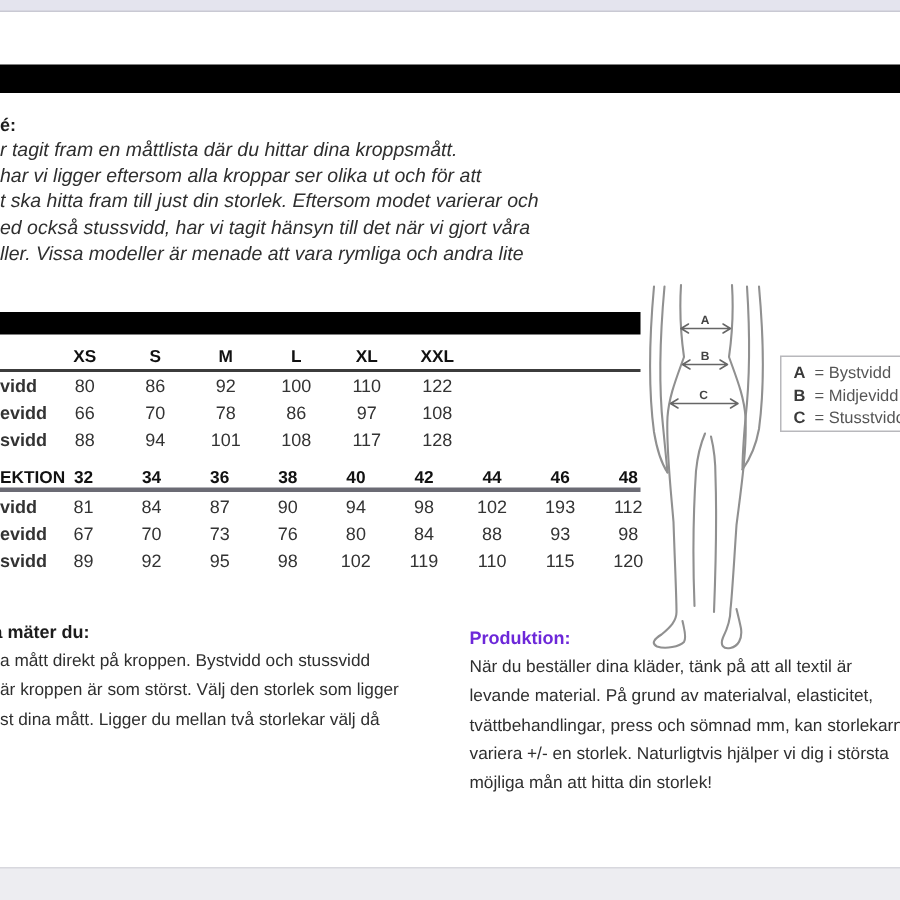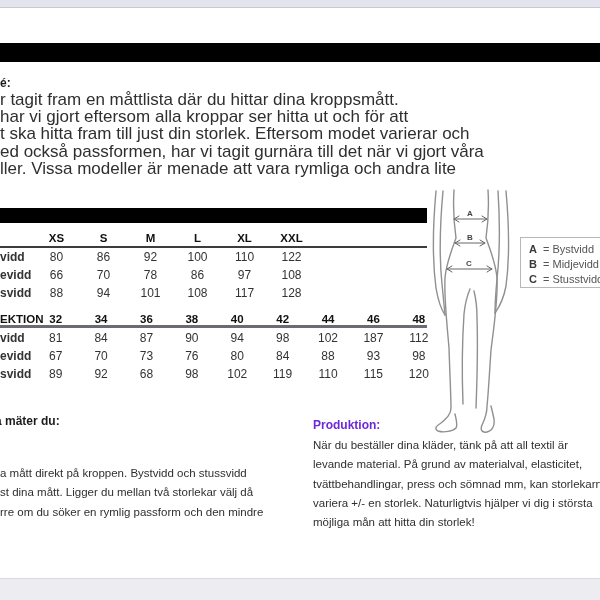--- a/index.html
+++ b/index.html
@@ -8,58 +8,58 @@
     font-family:"Liberation Sans", sans-serif;color:#2b2b2b;
   }
   .strip-top{position:absolute;left:0;top:0;width:600px;height:7px;background:#e4e4ee;border-bottom:1px solid #c9c9d3;}
   .strip-bottom{position:absolute;left:0;top:578px;width:600px;height:22px;background:#ededf1;border-top:1px solid #d8d8de;}
   .bar{position:absolute;background:#000;}
   .bar-top{left:0;top:43px;width:600px;height:19px;}
   .bar-mid{left:0;top:208px;width:427px;height:15px;}
 
   .intro-heading{position:absolute;left:0;top:76px;font-size:12px;font-weight:bold;color:#1c1c1c;white-space:nowrap;}
   .intro-lines{position:absolute;left:0;top:91px;}
-  .intro-lines .tline{height:17.2px;line-height:17.2px;font-size:17px;white-space:nowrap;color:#2f2f2f;}
+  .intro-lines .tline{height:17.2px;line-height:17.2px;font-size:13px;white-space:nowrap;color:#2f2f2f;font-style:italic;}
 
   .table{position:absolute;display:grid;}
   #t1{left:0;top:229px;grid-template-columns:33px repeat(6,47px);grid-template-rows:19px repeat(3,18px);}
   #t2{left:0;top:310px;grid-template-columns:33px repeat(9,45.4px);grid-template-rows:19px repeat(3,18px);}
   .table .cell{font-size:12px;line-height:18px;text-align:center;color:#333;}
   .table .th{font-weight:bold;font-size:11.5px;color:#111;}
   .table .label{text-align:left;font-weight:bold;}
   .rule1{position:absolute;left:0;top:246px;width:427px;height:2px;background:#3c3c3c;}
   .rule2{position:absolute;left:0;top:325px;width:427px;height:3px;background:#6b6b74;}
 
   .figure-svg{position:absolute;left:428px;top:186px;}
 
   .legend{position:absolute;left:520px;top:237px;width:96px;height:51px;border:1px solid #b8b8bc;background:#fff;box-sizing:border-box;padding:4px 0 0 8px;}
   .legend-row{height:15px;line-height:15px;font-size:11px;white-space:nowrap;}
   .legend-letter{display:inline-block;width:14px;font-weight:bold;color:#3a3a3a;}
   .legend-text{color:#555;margin-top:36px;}
 
   .measure-heading{position:absolute;left:-5px;top:414px;font-size:12px;font-weight:bold;color:#1c1c1c;white-space:nowrap;}
-  .measure-lines{position:absolute;left:0;top:432px;margin-top:32px;}
+  .measure-lines{position:absolute;left:0;top:432px;}
   .production-heading{position:absolute;left:313px;top:418px;font-size:12px;font-weight:bold;color:#6d28d9;white-space:nowrap;}
   .production-lines{position:absolute;left:313px;top:436px;}
   .measure-lines .tline,.production-lines .tline{height:19.3px;line-height:19.3px;font-size:11.5px;white-space:nowrap;color:#2f2f2f;}
 </style>
 </head>
 <body>
 
 <div class="viewport">
 
   <div class="strip-top"></div>
   <div class="bar bar-top"></div>
 
   <div class="intro-heading">é:</div>
   <div class="intro-lines">
     <div class="tline">r tagit fram en måttlista där du hittar dina kroppsmått.</div>
-    <div class="tline">har vi gjort eftersom alla kroppar ser hitta ut och för att</div>
+    <div class="tline">har vi ligger eftersom alla kroppar ser olika ut och för att</div>
     <div class="tline">t ska hitta fram till just din storlek. Eftersom modet varierar och</div>
-    <div class="tline">ed också passformen, har vi tagit gurnära till det när vi gjort våra</div>
+    <div class="tline">ed också stussvidd, har vi tagit hänsyn till det när vi gjort våra</div>
     <div class="tline">ller. Vissa modeller är menade att vara rymliga och andra lite</div>
   </div>
 
   <div class="bar bar-mid"></div>
 
   <div class="table" id="t1">
       <span class="cell label th"></span>
       <span class="cell th">XS</span>
       <span class="cell th">S</span>
       <span class="cell th">M</span>
@@ -102,36 +102,36 @@
       <span class="cell th">46</span>
       <span class="cell th">48</span>
       <span class="cell label">vidd</span>
       <span class="cell">81</span>
       <span class="cell">84</span>
       <span class="cell">87</span>
       <span class="cell">90</span>
       <span class="cell">94</span>
       <span class="cell">98</span>
       <span class="cell">102</span>
-      <span class="cell">187</span>
+      <span class="cell">193</span>
       <span class="cell">112</span>
       <span class="cell label">evidd</span>
       <span class="cell">67</span>
       <span class="cell">70</span>
       <span class="cell">73</span>
       <span class="cell">76</span>
       <span class="cell">80</span>
       <span class="cell">84</span>
       <span class="cell">88</span>
       <span class="cell">93</span>
       <span class="cell">98</span>
       <span class="cell label">svidd</span>
       <span class="cell">89</span>
       <span class="cell">92</span>
-      <span class="cell">68</span>
+      <span class="cell">95</span>
       <span class="cell">98</span>
       <span class="cell">102</span>
       <span class="cell">119</span>
       <span class="cell">110</span>
       <span class="cell">115</span>
       <span class="cell">120</span>
     </div>
   <div class="rule2"></div>
 
   <svg class="figure-svg" width="100" height="250" viewBox="0 0 100 250">
@@ -165,22 +165,22 @@
       <span class="legend-letter">B</span><span class="legend-text">= Midjevidd</span>
     </div>
     <div class="legend-row">
       <span class="legend-letter">C</span><span class="legend-text">= Stusstvidd</span>
     </div>
   </div>
 
   <div class="measure-heading">å mäter du:</div>
   <div class="measure-lines">
     <div class="tline">a mått direkt på kroppen. Bystvidd och stussvidd</div>
+    <div class="tline">är kroppen är som störst. Välj den storlek som ligger</div>
     <div class="tline">st dina mått. Ligger du mellan två storlekar välj då</div>
-    <div class="tline">rre om du söker en rymlig passform och den mindre</div>
   </div>
 
   <div class="production-heading">Produktion:</div>
   <div class="production-lines">
     <div class="tline">När du beställer dina kläder, tänk på att all textil är</div>
     <div class="tline">levande material. På grund av materialval, elasticitet,</div>
     <div class="tline">tvättbehandlingar, press och sömnad mm, kan storlekarna</div>
     <div class="tline">variera +/- en storlek. Naturligtvis hjälper vi dig i största</div>
     <div class="tline">möjliga mån att hitta din storlek!</div>
   </div>

